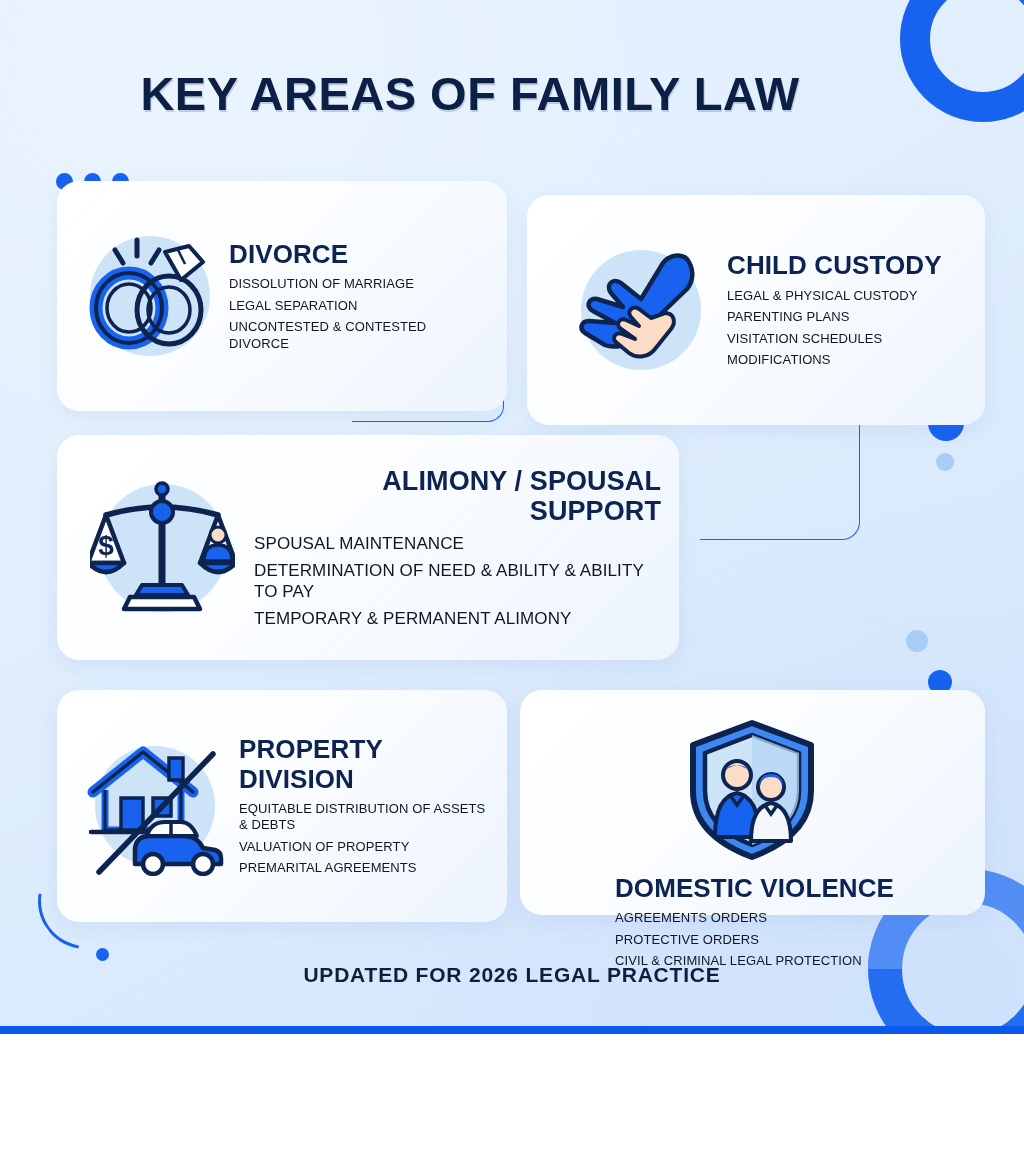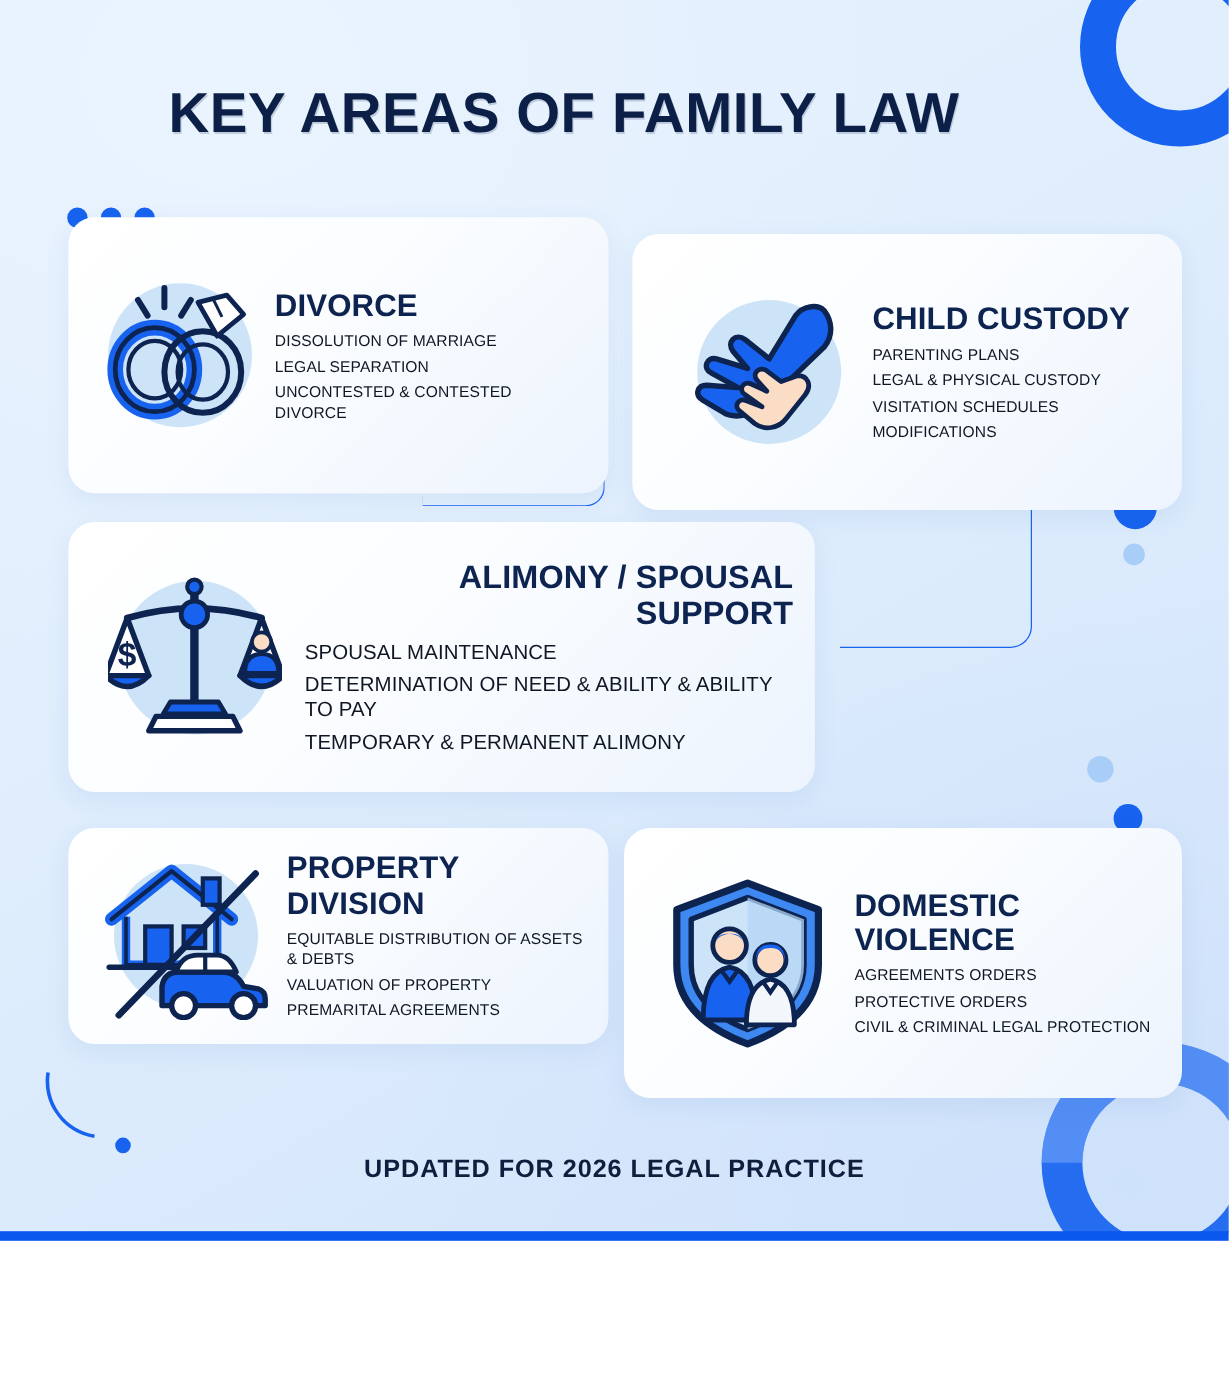--- a/index.html
+++ b/index.html
@@ -124,22 +124,22 @@
     border-radius:22px;
     background:linear-gradient(135deg, #ffffff 0%, #fbfdff 42%, #edf4fe 100%);
     box-shadow:0 6px 20px rgba(60,110,190,.09);
     display:flex;
     align-items:center;
     padding:14px 18px;
   }
   .card-divorce  { left:57px;  top:181px; width:450px; height:230px;justify-content:flex-end; }
   .card-custody  { left:527px; top:195px; width:458px; height:230px;padding-left:31px; }
   .card-alimony  { left:57px;  top:435px; width:622px; height:225px; }
-  .card-property { left:57px;  top:690px; width:450px; height:180px;align-items:center; }
-  .card-domestic { left:520px; top:690px; width:465px; height:225px; }
+  .card-property { left:57px;  top:690px; width:450px; height:232px;align-items:center; }
+  .card-domestic { left:520px; top:690px; width:465px; height:225px;flex-direction:column; }
 
   .icon-wrap {
     position:relative;
     flex:0 0 auto;
     width:150px; height:150px;
     display:flex; align-items:center; justify-content:center;
   }
   .icon-disc {
     position:absolute;
     width:120px; height:120px;
@@ -255,22 +255,22 @@
                    L14 88 C8 84 10 76 18 76 L44 78 L22 66 C14 62 18 52 26 54
                    L52 62 L40 48 C34 40 42 32 50 38 L70 54 L92 18 C98 10 110 8 116 14 Z" fill="#1763ef" stroke="#0d2350" stroke-width="4.5" stroke-linejoin="round"></path>
           <path d="M94 68 C102 68 106 76 100 84 L84 104 C78 112 66 114 58 108
                    L46 98 C40 94 44 86 51 89 L64 94 L50 84 C44 80 48 72 55 75
                    L68 81 L60 72 C55 66 62 60 68 64 L80 73 Z" fill="#fbdcc4" stroke="#0d2350" stroke-width="4" stroke-linejoin="round"></path>
         </svg>
       </div>
       <div class="card-text">
         <div class="card-title">CHILD CUSTODY</div>
         <ul class="bullets">
+          <li>LEGAL &amp; PHYSICAL CUSTODY</li>
           <li>PARENTING PLANS</li>
-          <li>LEGAL &amp; PHYSICAL CUSTODY</li>
           <li>VISITATION SCHEDULES</li>
           <li>MODIFICATIONS</li>
         </ul>
       </div>
     </div>
 
     <div class="card card-alimony">
       <div class="icon-wrap">
         <div class="icon-disc"></div>
         <svg width="145" height="145" viewBox="0 0 145 145">

